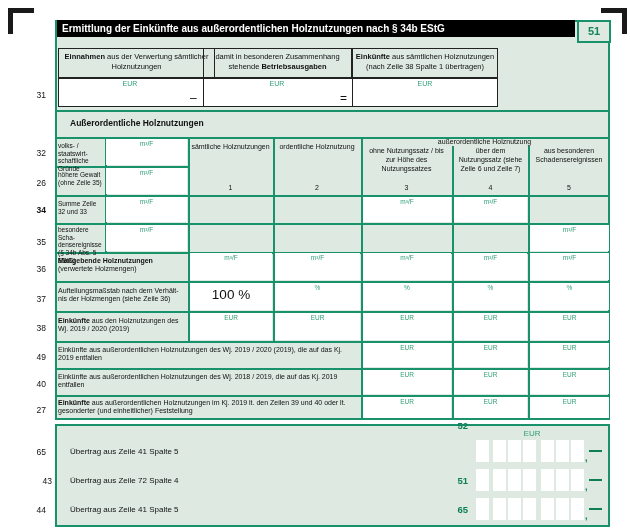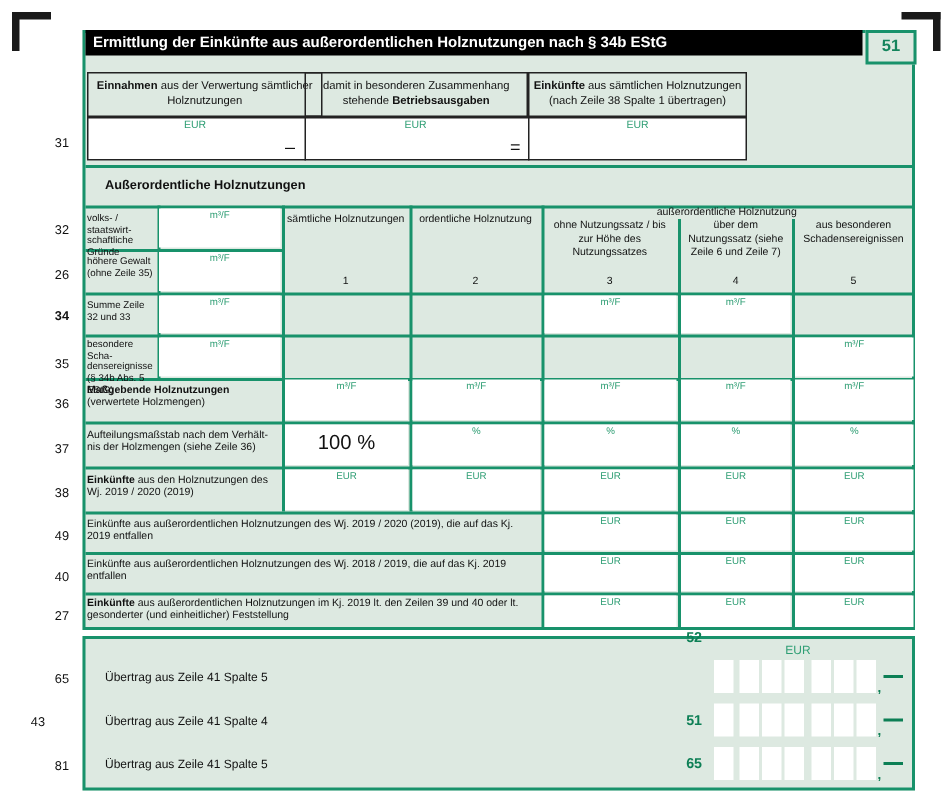--- a/index.html
+++ b/index.html
@@ -233,34 +233,34 @@
 <div class="abs dbox" style="left:476px;top:440px;"></div>
 <div class="abs dbox" style="left:493px;top:440px;"></div>
 <div class="abs dbox" style="left:508px;top:440px;"></div>
 <div class="abs dbox" style="left:523px;top:440px;"></div>
 <div class="abs dbox" style="left:541px;top:440px;"></div>
 <div class="abs dbox" style="left:556px;top:440px;"></div>
 <div class="abs dbox" style="left:571px;top:440px;"></div>
 <span class="abs comma" style="left:585px;top:453px;">,</span>
 <div class="abs dash" style="left:589px;top:450px;"></div>
 
-<span class="abs rownum" style="left:10px;top:476px;">43</span>
-<span class="abs tlabel" style="left:70px;top:476px;">Übertrag aus Zeile 41 Spalte 4</span>
+<span class="abs rownum" style="left:32px;top:476px;">43</span>
+<span class="abs tlabel" style="left:70px;top:476px;">Übertrag aus Zeile 72 Spalte 4</span>
 <span class="abs code" style="left:440px;top:475px;">51</span>
 <div class="abs dbox" style="left:476px;top:469px;"></div>
 <div class="abs dbox" style="left:493px;top:469px;"></div>
 <div class="abs dbox" style="left:508px;top:469px;"></div>
 <div class="abs dbox" style="left:523px;top:469px;"></div>
 <div class="abs dbox" style="left:541px;top:469px;"></div>
 <div class="abs dbox" style="left:556px;top:469px;"></div>
 <div class="abs dbox" style="left:571px;top:469px;"></div>
 <span class="abs comma" style="left:585px;top:482px;">,</span>
 <div class="abs dash" style="left:589px;top:479px;"></div>
 
-<span class="abs rownum" style="left:26px;top:505px;">81</span>
+<span class="abs rownum" style="left:26px;top:505px;">44</span>
 <span class="abs tlabel" style="left:70px;top:505px;">Übertrag aus Zeile 41 Spalte 5</span>
 <span class="abs code" style="left:440px;top:504px;">65</span>
 <div class="abs dbox" style="left:476px;top:498px;"></div>
 <div class="abs dbox" style="left:493px;top:498px;"></div>
 <div class="abs dbox" style="left:508px;top:498px;"></div>
 <div class="abs dbox" style="left:523px;top:498px;"></div>
 <div class="abs dbox" style="left:541px;top:498px;"></div>
 <div class="abs dbox" style="left:556px;top:498px;"></div>
 <div class="abs dbox" style="left:571px;top:498px;"></div>
 <span class="abs comma" style="left:585px;top:511px;">,</span>

